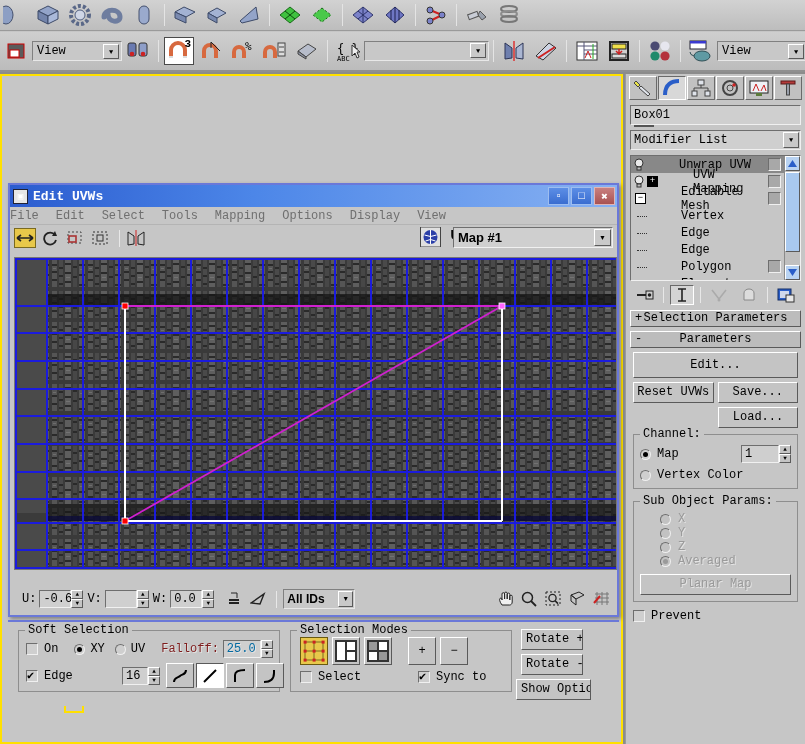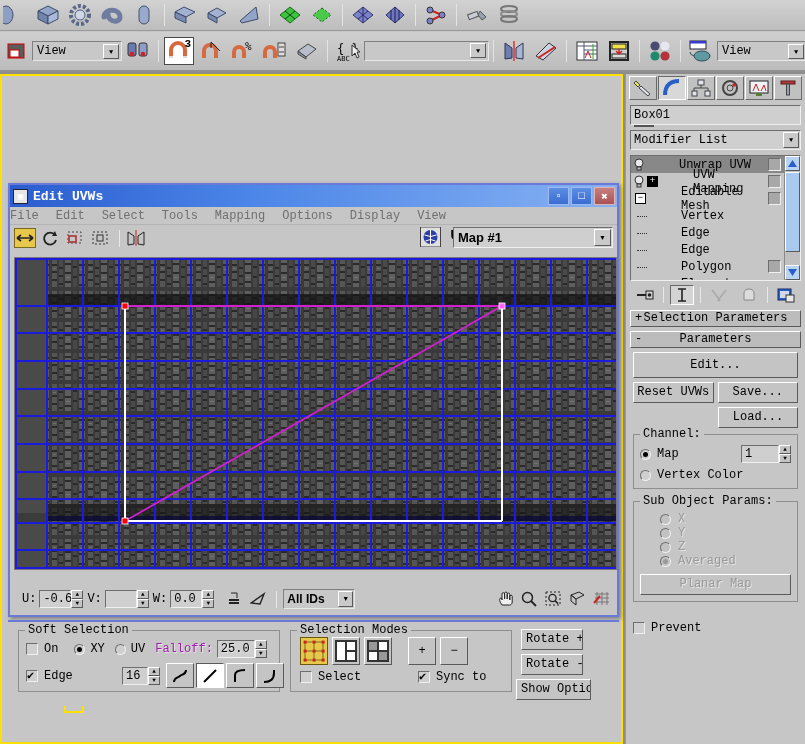--- a/index.html
+++ b/index.html
@@ -91,21 +91,21 @@
      position:relative; vertical-align:middle;}
   .radio.on:after{ content:""; position:absolute; left:2px; top:2px; width:5px; height:5px; border-radius:50%; background:#000;}
   .radio.dis{ background:#c2c2c2; }
   .radio.dis.on:after{ background:#9a9a9a;}
   .cbx{ width:12px; height:12px; border:1px solid; border-color:#6e6e6e #f0f0f0 #f0f0f0 #6e6e6e;
      background:#cfcfcf; display:inline-block; vertical-align:middle; position:relative;}
   .cbx.on:after{ content:"\2714"; position:absolute; left:0px; top:-3px; font-size:12px; color:#000;}
   .spin{ display:inline-flex; vertical-align:middle;}
   .spin .val{ width:38px; height:18px; background:#cfcfcf; border:1px solid;
      border-color:#6e6e6e #f0f0f0 #f0f0f0 #6e6e6e; font-size:12px; line-height:16px; padding-left:3px;}
-  .spin .val.dis{ color:#000000; text-shadow:1px 1px 0 #e4e4e4;}
+  .spin .val.dis{ color:#0369a1; text-shadow:1px 1px 0 #e4e4e4;}
   .spin .arrows{ width:12px; height:18px; display:flex; flex-direction:column;}
   .spin .arrows div{ flex:1; border:1px solid; border-color:#fff #5a5a5a #5a5a5a #fff; background:#c4c4c4;
      display:flex; align-items:center; justify-content:center; font-size:6px;}
   .row{ display:flex; align-items:center; }
 
   
   #uvw{ position:absolute; left:8px; top:183px; width:611px; height:434px;
      background:#c6c6c6; border:2px solid #6a78d8; box-shadow:2px 2px 4px rgba(0,0,0,.35); }
   #uvw-title{ height:22px; background:linear-gradient(90deg,#2b5ccf,#4c86e8 40%,#87b1f2);
      display:flex; align-items:center; color:#fff; font-weight:bold; font-size:13px; padding-left:3px;}
@@ -589,21 +589,21 @@
           <span class="radio dis"></span>
           <span class="btn dis" style="border:none;background:none;margin-left:7px;height:14px;line-height:14px;">Z</span>
         </div>
       <div class="row" style="padding-left:20px;">
           <span class="radio dis on"></span>
           <span class="btn dis" style="border:none;background:none;margin-left:7px;height:14px;line-height:14px;">Averaged</span>
         </div>
       <div class="btn dis" style="margin-top:6px;">Planar Map</div>
     </div>
 
-    <div class="row" style="margin-top:19px;">
+    <div class="row" style="margin-top:7px;">
       <span class="cbx"></span>
       <span style="margin-left:6px;">Prevent</span>
     </div>
   </div>
 
 </div>
 
 <div id="uvw">
 
   <div id="uvw-title">
@@ -853,21 +853,21 @@
   <div class="bgroup" style="left:10px; top:8px; width:262px; height:62px;padding-left:12px;">
     <span class="gtitle">Soft Selection</span>
 
     <div class="row" style="position:absolute;left:7px;top:9px;">
       <span class="cbx"></span>
       <span style="margin-left:6px;">On</span>
       <span class="radio on" style="margin-left:16px;"></span>
       <span style="margin-left:5px;">XY</span>
       <span class="radio" style="margin-left:10px;"></span>
       <span style="margin-left:5px;">UV</span>
-      <span style="margin-left:10px;color:#a21caf;text-shadow:1px 1px 0 #e4e4e4;">Falloff:</span>
+      <span style="margin-left:16px;color:#7f1d1d;text-shadow:1px 1px 0 #e4e4e4;">Falloff:</span>
       <span class="spin" style="margin-left:4px;">
         <span class="val dis">25.0</span>
         <span class="arrows">
             <div>▲</div>
             <div>▼</div>
           </span>
       </span>
     </div>
 
     <div class="row" style="position:absolute;left:7px;top:32px;">

